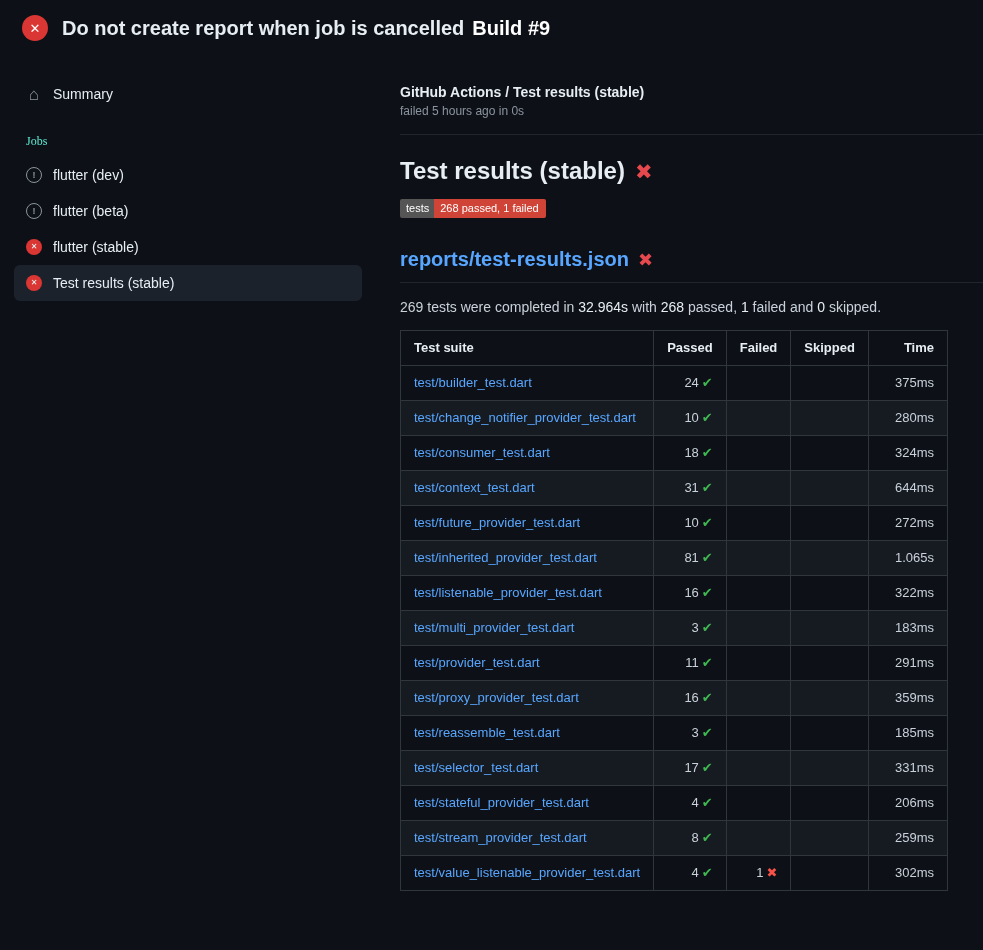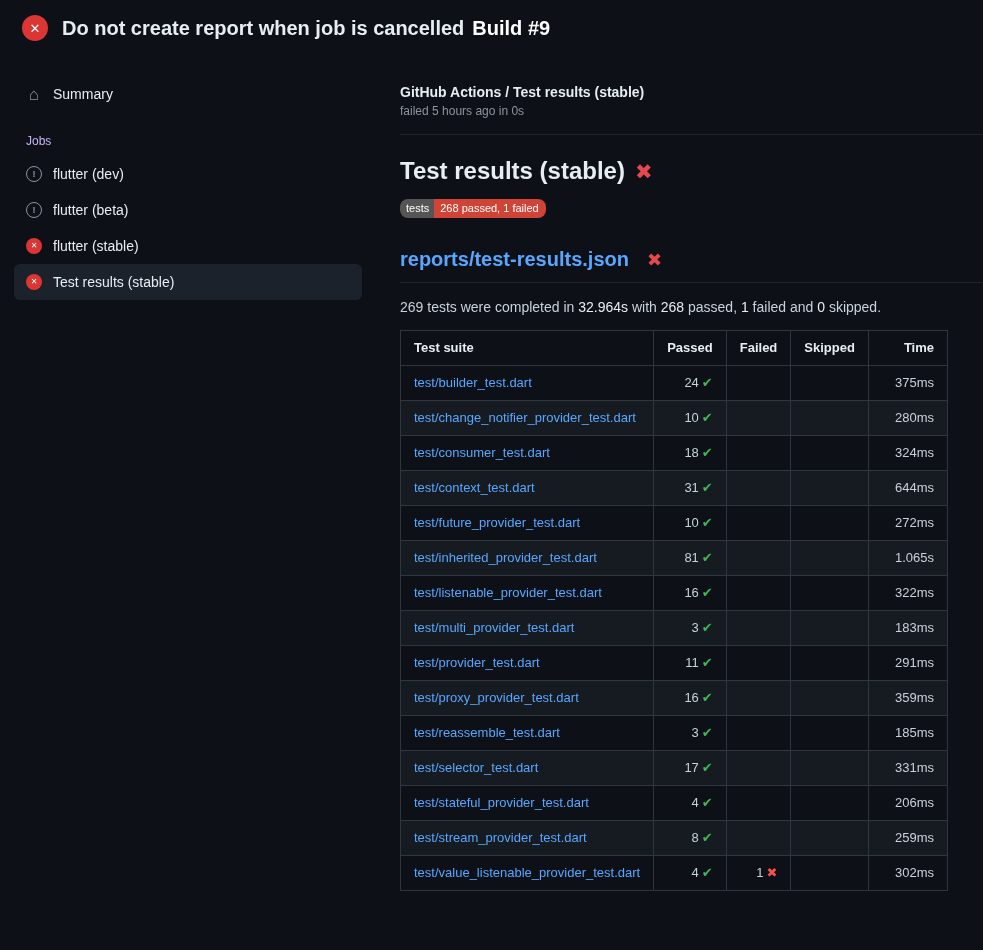--- a/index.html
+++ b/index.html
@@ -59,23 +59,24 @@
     gap: 11px;
     padding: 10px 12px;
     border-radius: 6px;
     color: #e6edf3;
     font-size: 14px;
     cursor: pointer;
     line-height: 16px;
   }
   .side-item.selected { background: #1c222c; }
   .jobs-heading {
-    color: #c4b5fd;
+    color: #5eead4;
     font-size: 12px;
     margin: 22px 0 8px 12px;
+    font-family: Liberation Serif, serif;
   }
   .icon-home {
     color: #8b949e;
     font-size: 17px;
     width: 16px; height: 16px;
     display: flex; align-items: center; justify-content: center;
     flex: 0 0 16px;
     line-height: 1;
   }
   .icon-neutral {
@@ -125,35 +126,35 @@
     color: #e6edf3;
     display: flex;
     align-items: center;
     gap: 10px;
   }
   .cross-lg { color: #e5484d; font-size: 21px; font-weight: 700; line-height: 1; }
   .cross-md { color: #e5484d; font-size: 18px; font-weight: 700; line-height: 1; }
 
   .badge {
     display: inline-flex;
-    border-radius: 8px;
+    border-radius: 2px;
     overflow: hidden;
     font-size: 11px;
     line-height: 1;
   }
   .badge-label { background: #555555; color: #fff; padding: 4px 5px 4px 6px; }
   .badge-value { background: #cf4437; color: #fff; padding: 4px 7px 4px 6px; }
 
   .report-title {
     margin: 30px 0 16px 0;
     font-size: 20px;
     font-weight: 600;
     display: flex;
     align-items: center;
-    gap: 18px;
+    gap: 9px;
     border-bottom: 1px solid #21262d;
     padding-bottom: 11px;
   }
   .report-title a { color: #58a6ff; text-decoration: none; }
 
   .summary-line { margin: 0 0 15px 0; font-size: 14px; color: #c9d1d9; }
   .summary-line .b { font-weight: 400; color: #e6edf3; }
 
   
   table.results {

